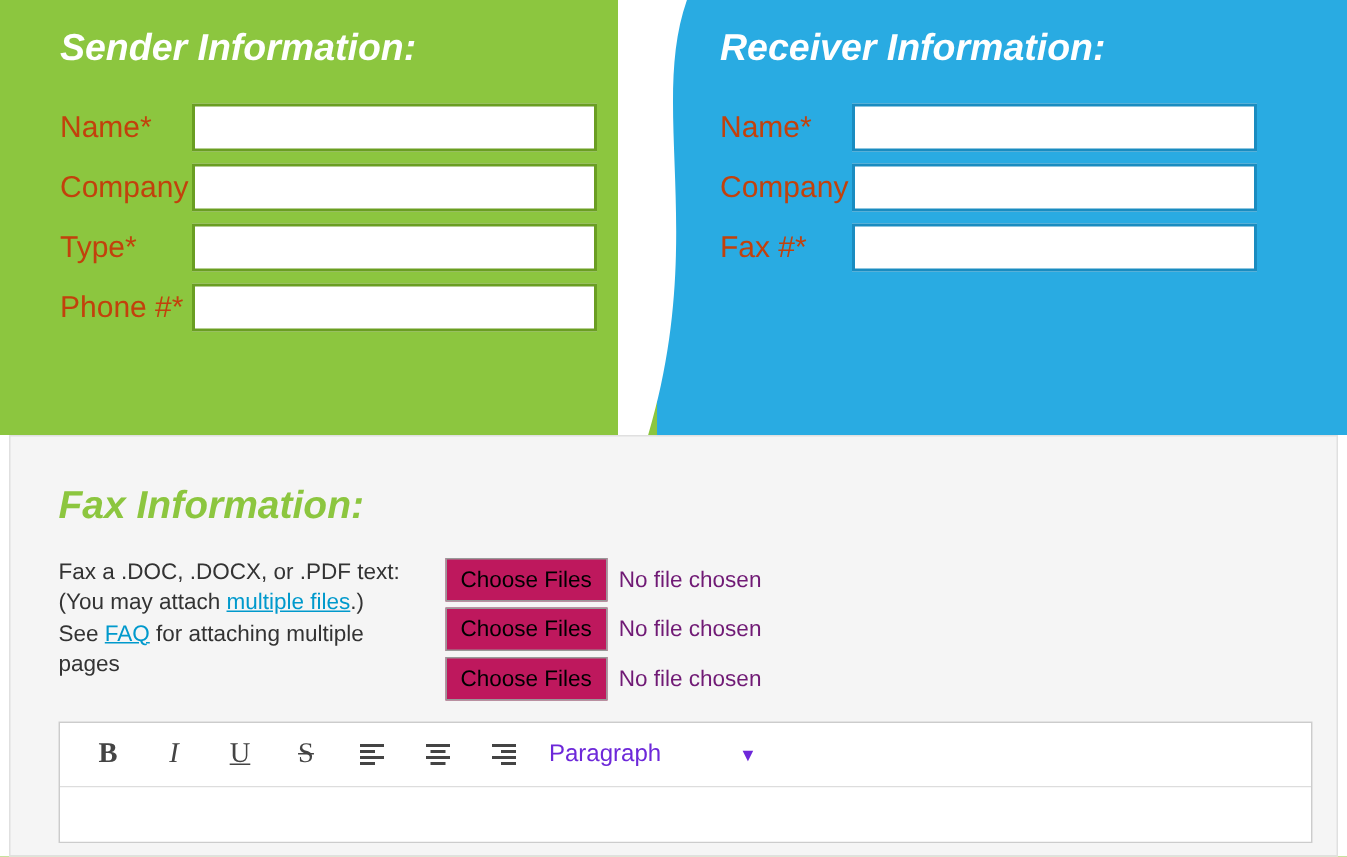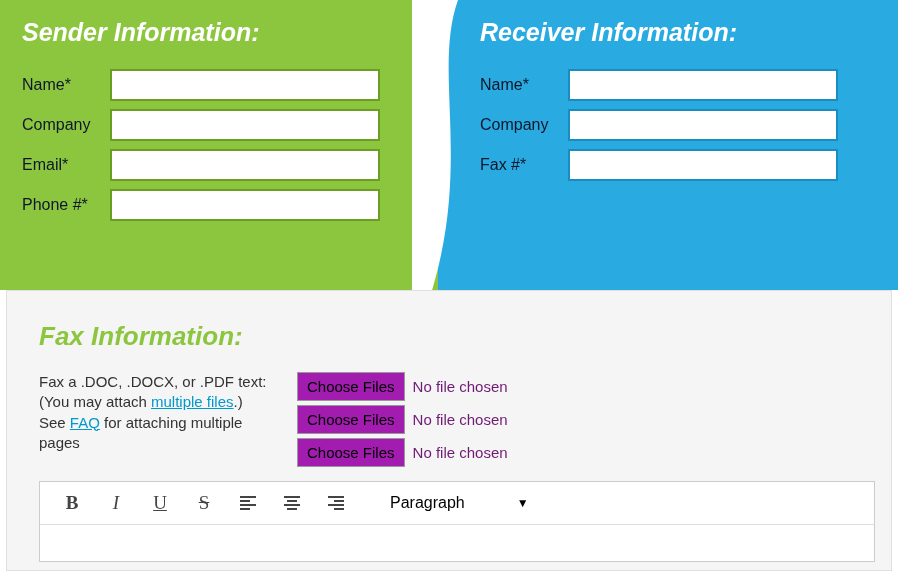--- a/index.html
+++ b/index.html
@@ -3,41 +3,41 @@
 <meta charset="utf-8">
 <style>
 *{box-sizing:border-box;margin:0;padding:0}
 body{font-family:Arial,Helvetica,sans-serif;background:#fff;width:898px;height:571px;overflow:hidden}
 .top{position:relative;height:290px;overflow:hidden}
 .green-bg{position:absolute;left:0;top:0;width:100%;height:100%;background:#8cc63f}
 .blue-bg{position:absolute;right:0;top:0;width:460px;height:100%;background:#29abe2}
 .swoop{position:absolute;left:412px;top:-20px;width:80px;height:340px;pointer-events:none}
 .swoop svg{width:100%;height:100%}
 .sender,.receiver{position:absolute;top:0;padding:18px 22px 0 22px}
-.sender{left:0;width:440px}
+.sender{left:18px;width:440px}
 .receiver{right:0;width:440px}
 .sect-title{font-size:25px;font-weight:bold;font-style:italic;color:#fff;margin-bottom:22px}
 .frow{display:flex;align-items:center;margin-bottom:8px}
-.flbl{color:#0f172a;font-size:16px;width:88px;line-height:1.2;flex-shrink:0}
+.flbl{color:#c2410c;font-size:20px;width:88px;line-height:1.2;flex-shrink:0}
 .finput{width:270px;height:32px;background:#fff;border:2px solid #6a9e22;font-size:15px;padding:0 6px}
 .receiver .finput{border:2px solid #1a8cc0}
 .bottom{background:#f5f5f5;padding:30px 16px 0 32px;border:1px solid #e0e0e0;margin:0 6px;height:281px;position:relative}
 .fax-title{color:#8cc63f;font-size:26px;font-weight:bold;font-style:italic;margin-bottom:20px}
 .fax-row{display:flex;align-items:flex-start;margin-bottom:10px}
 .fax-left{width:258px;font-size:15px;color:#333;line-height:1.35;padding-right:10px}
 .fax-left a{color:#0099cc;text-decoration:underline}
 .fax-right{flex:1}
 .file-line{display:flex;align-items:center;margin-bottom:4px}
-.choose-btn{background:#a21caf;border:1px solid #999;padding:5px 9px;font-size:15px;font-family:inherit;cursor:pointer;margin-right:8px}
+.choose-btn{background:#be185d;border:1px solid #999;padding:5px 9px;font-size:15px;font-family:inherit;cursor:pointer;margin-right:8px}
 .no-file{font-size:15px;color:#701a75}
 .editor-wrap{border:1px solid #ccc;background:#fff}
 .toolbar{display:flex;align-items:center;border-bottom:1px solid #ddd;padding:6px 10px}
 .tbtn{width:40px;height:30px;display:flex;align-items:center;justify-content:center;cursor:pointer;font-size:19px;color:#444;font-family:Georgia,serif;margin:0 2px}
 .tbtn svg{width:18px;height:18px}
-.tsel{margin-left:26px;display:flex;align-items:center;font-size:16px;color:#000000;cursor:pointer;padding:0 6px}
+.tsel{margin-left:2px;display:flex;align-items:center;font-size:16px;color:#6d28d9;cursor:pointer;padding:0 6px}
 .tsel .chev{margin-left:52px;font-size:12px}
 .editor-body{height:36px;background:#fff}
 </style>
 </head>
 <body>
 
 <div class="top">
   <div class="green-bg"></div>
   <div class="blue-bg"></div>
   <div class="swoop">
@@ -50,21 +50,21 @@
     <div class="sect-title">Sender Information:</div>
     <div class="frow">
       <div class="flbl">Name*</div>
       <input class="finput" value="" style="">
     </div>
     <div class="frow">
       <div class="flbl">Company</div>
       <input class="finput" value="" style="">
     </div>
     <div class="frow">
-      <div class="flbl">Email*</div>
+      <div class="flbl">Type*</div>
       <input class="finput" value="" style="">
     </div>
     <div class="frow">
       <div class="flbl">Phone #*</div>
       <input class="finput" value="" style="">
     </div>
   </div>
 
   <div class="receiver">
     <div class="sect-title">Receiver Information:</div>

